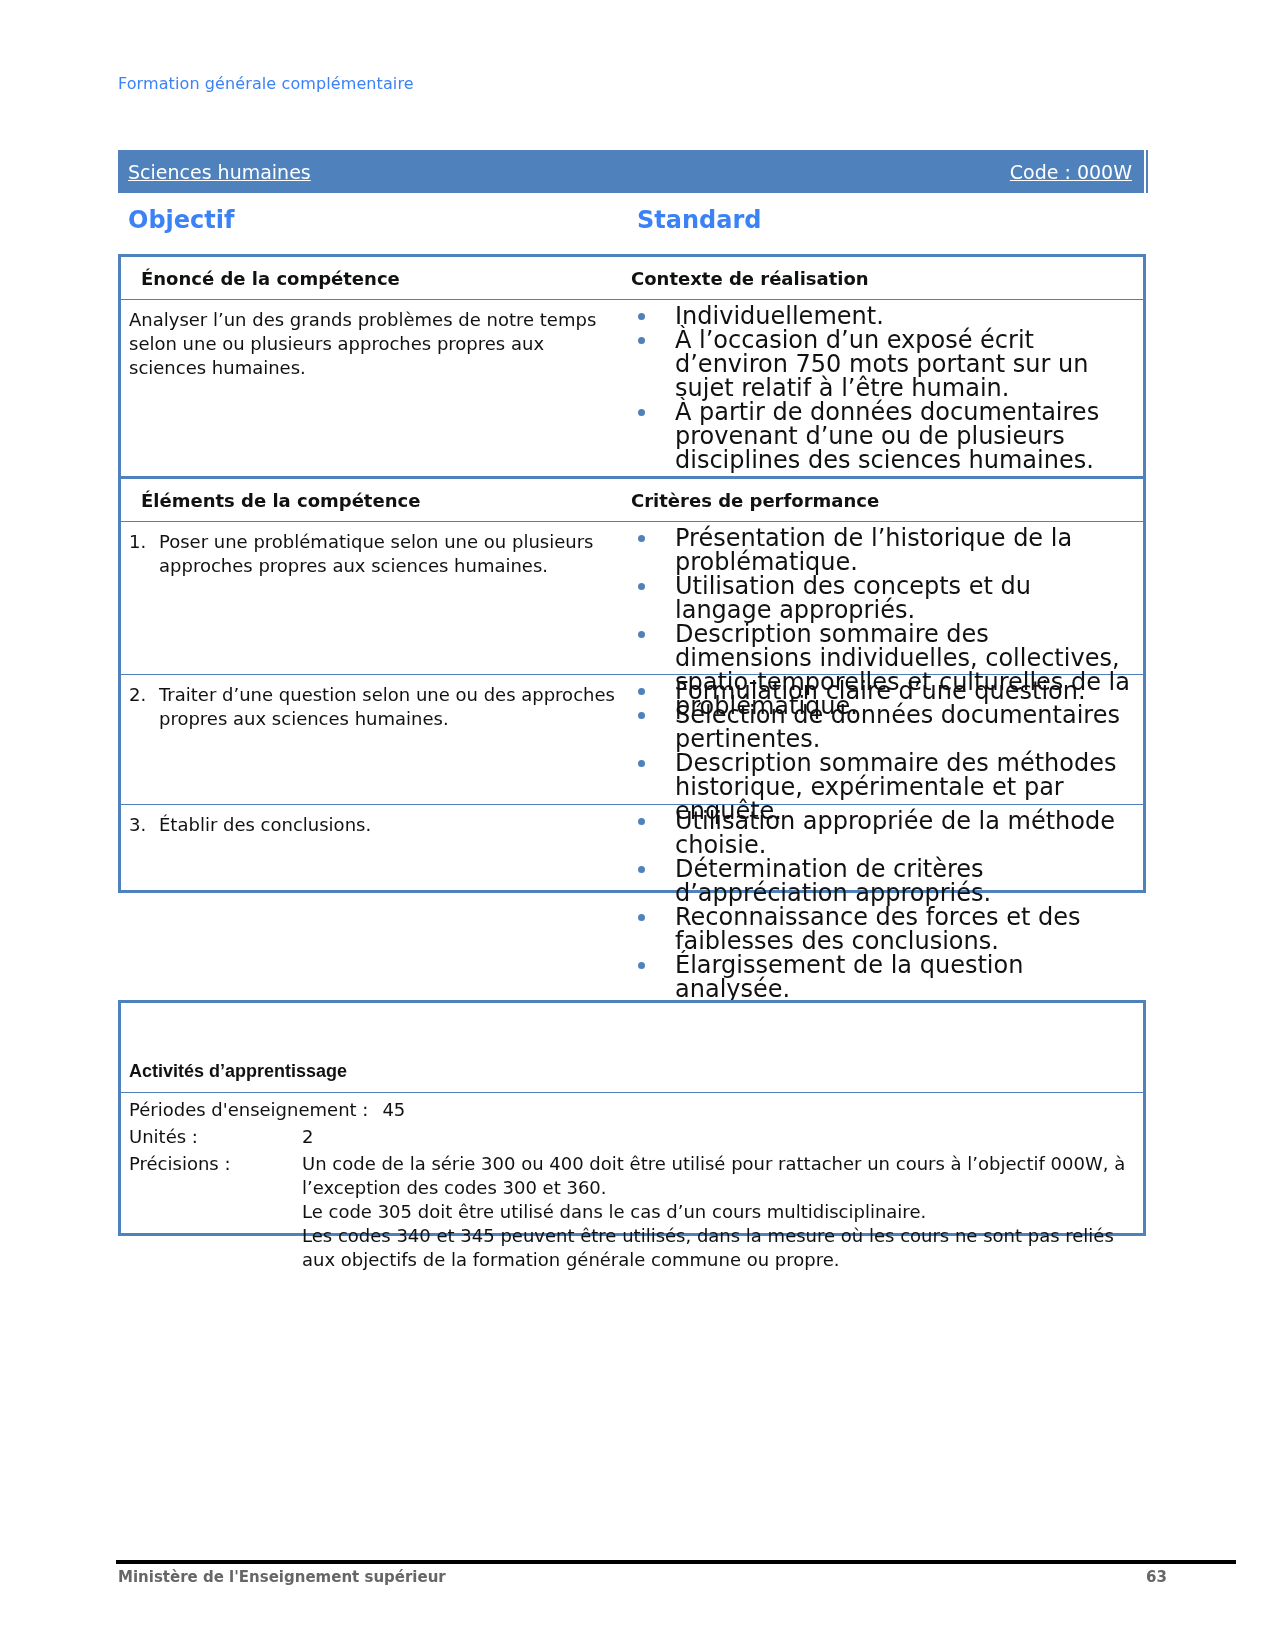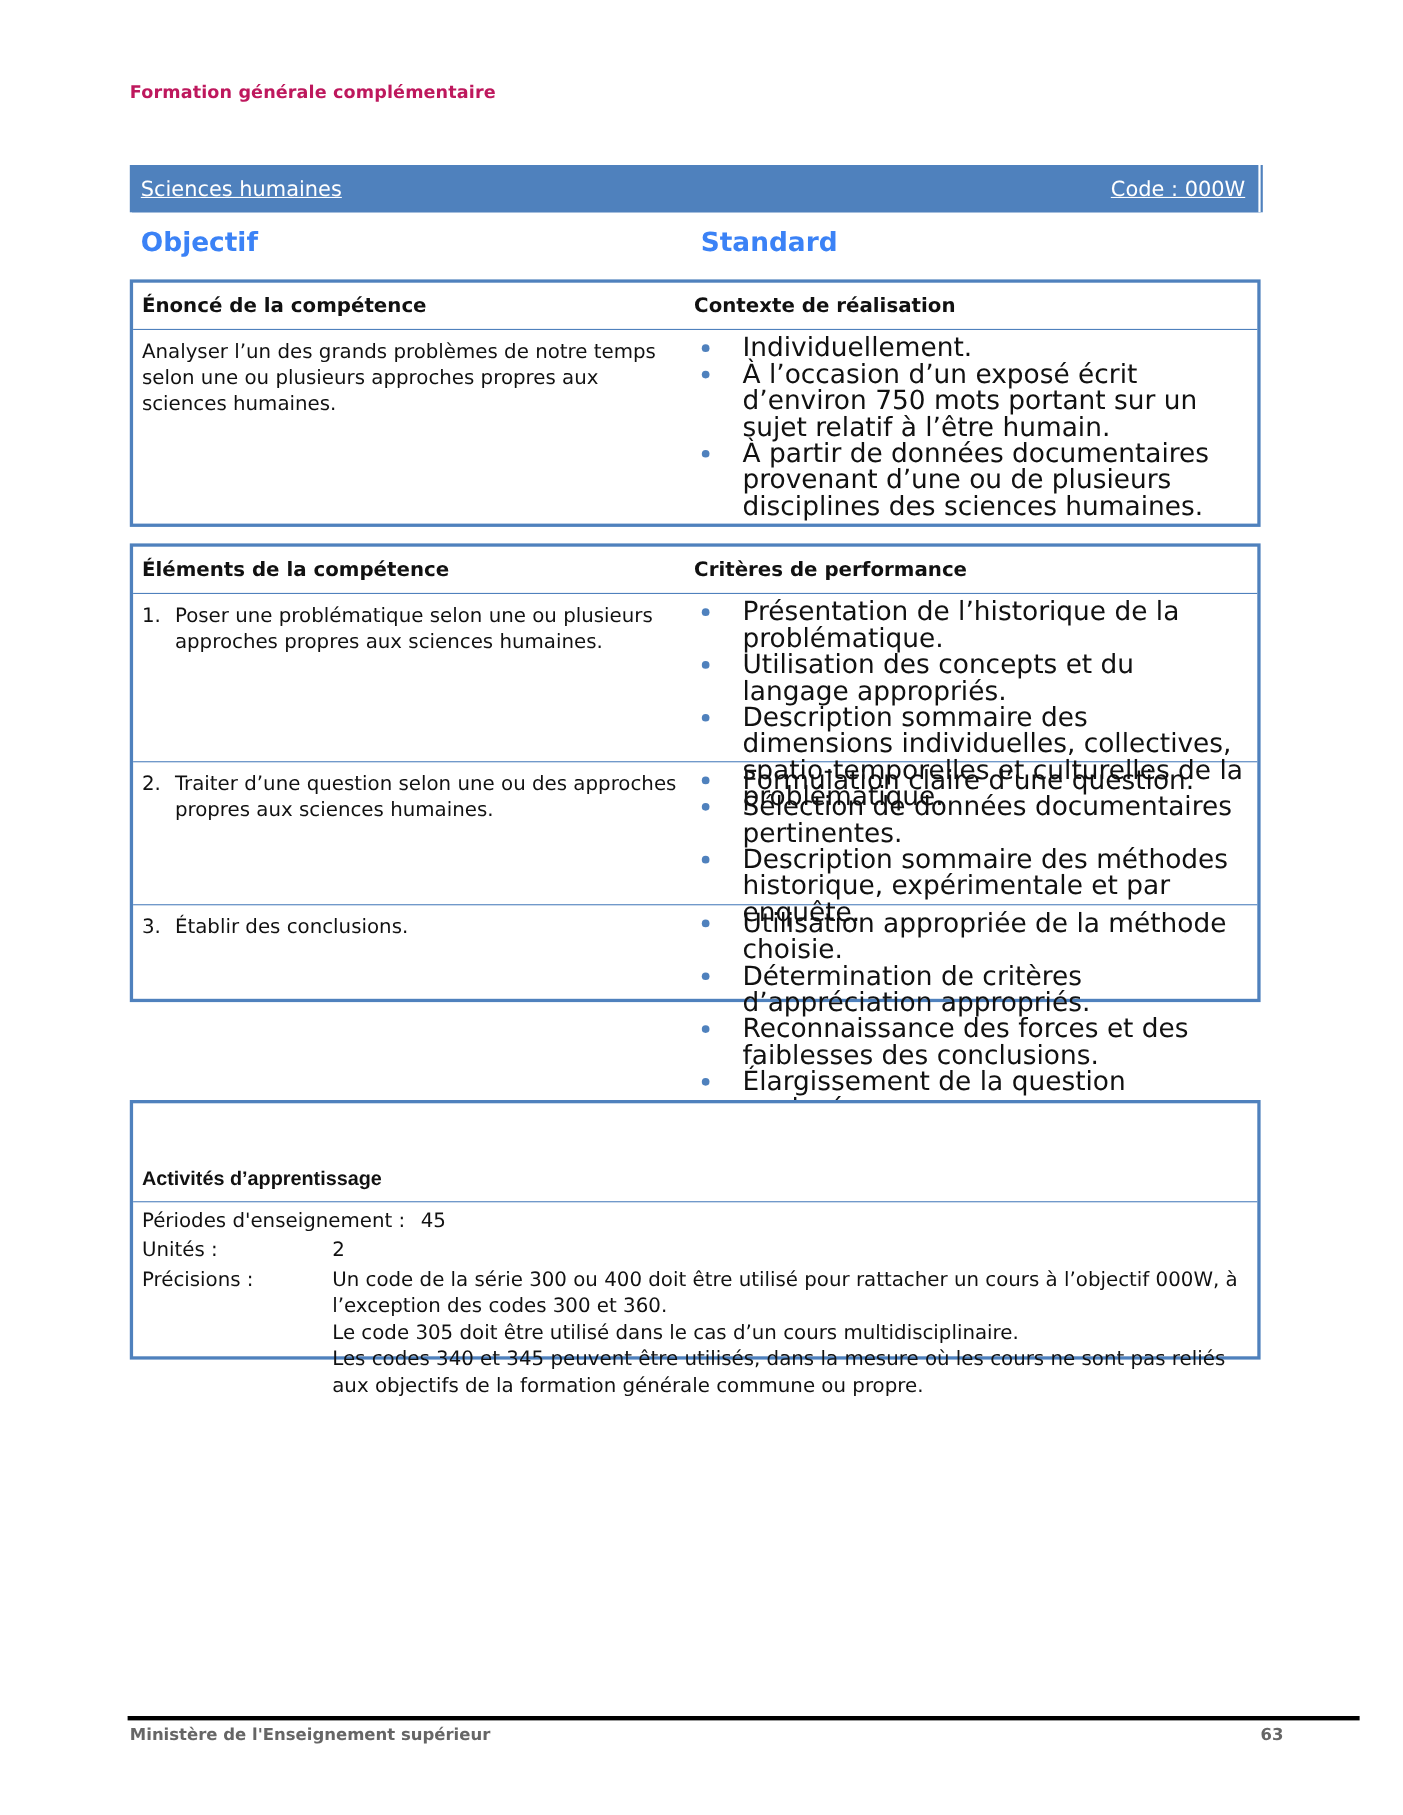--- a/index.html
+++ b/index.html
@@ -1,24 +1,24 @@
 <!DOCTYPE html>
 <html><head>
 <meta charset="utf-8">
 <style>
   * { box-sizing: border-box; margin: 0; padding: 0; }
   html, body { width: 1275px; height: 1650px; background: #ffffff; }
   body { position: relative; font-family: "DejaVu Sans", sans-serif; color: #111; }
-  .top-title { position: absolute; left: 118px; top: 74px; font-size: 16px; color: #be185d; letter-spacing: 0.1px; font-weight: bold; }
+  .top-title { position: absolute; left: 118px; top: 74px; font-size: 16px; color: #3b82f6; letter-spacing: 0.1px; }
   .course-bar { position: absolute; left: 118px; top: 150px; width: 1028px; height: 43px; background: #4f81bd; color: #fff; font-size: 19px; display: flex; align-items: center; justify-content: space-between; padding: 0 12px 0 10px; border-right: 2px solid #fff; box-shadow: 2px 0 0 #4f81bd; }
   .course-bar span { font-weight: normal; text-decoration: underline; }
   .sec-head { position: absolute; top: 206px; font-size: 24px; font-weight: bold; color: #3b82f6; font-family: "DejaVu Sans", sans-serif; }
   .box { position: absolute; left: 118px; width: 1028px; border: 3px solid #4f81bd; background: #fff; }
   .hdr-row { border-bottom: 1.5px solid #4f81bd; height: 43px; display: grid; grid-template-columns: 510px 1fr; align-items: center; }
-  .hdr { font-weight: bold; font-size: 18px; padding-left: 8px; font-family: "DejaVu Sans", sans-serif; }
+  .hdr { font-weight: bold; font-size: 18px; padding-left: 20px; font-family: "DejaVu Sans", sans-serif; }
   .row { display: grid; grid-template-columns: 510px 1fr; border-bottom: 1.5px solid #4f81bd; }
   .row:last-child { border-bottom: none; }
   .cell-l { padding: 8px 10px 0 8px; font-size: 18px; line-height: 24px; }
   .cell-r { padding: 4px 10px 4px 0; font-size: 24px; line-height: 24px; }
   .num-item { display: flex; }
   .num-item .num { width: 30px; flex: none; }
   ul.bul { list-style: none; }
   ul.bul li { display: flex; }
   ul.bul li .dot { width: 44px; flex: none; position: relative; }
   ul.bul li .dot::before { content: ""; position: absolute; left: 7px; top: 9px; width: 7px; height: 7px; border-radius: 50%; background: #4f81bd; }
@@ -64,21 +64,21 @@
           </li>
         <li>
             <span class="dot"></span>
             <span>À partir de données documentaires provenant d’une ou de plusieurs disciplines des sciences humaines.</span>
           </li>
       </ul>
     </div>
   </div>
 </div>
 
-<div class="box" style="top:494px; height:417px;">
+<div class="box" style="top:476px; height:417px;">
   <div class="hdr-row">
     <div class="hdr">Éléments de la compétence</div>
     <div class="hdr" style="padding-left:0;">Critères de performance</div>
   </div>
 
   <div class="row" style="height:153px;">
     <div class="cell-l">
       <div class="num-item">
           <span class="num">1.</span>
           <span>Poser une problématique selon une ou plusieurs approches propres aux sciences humaines.</span>

